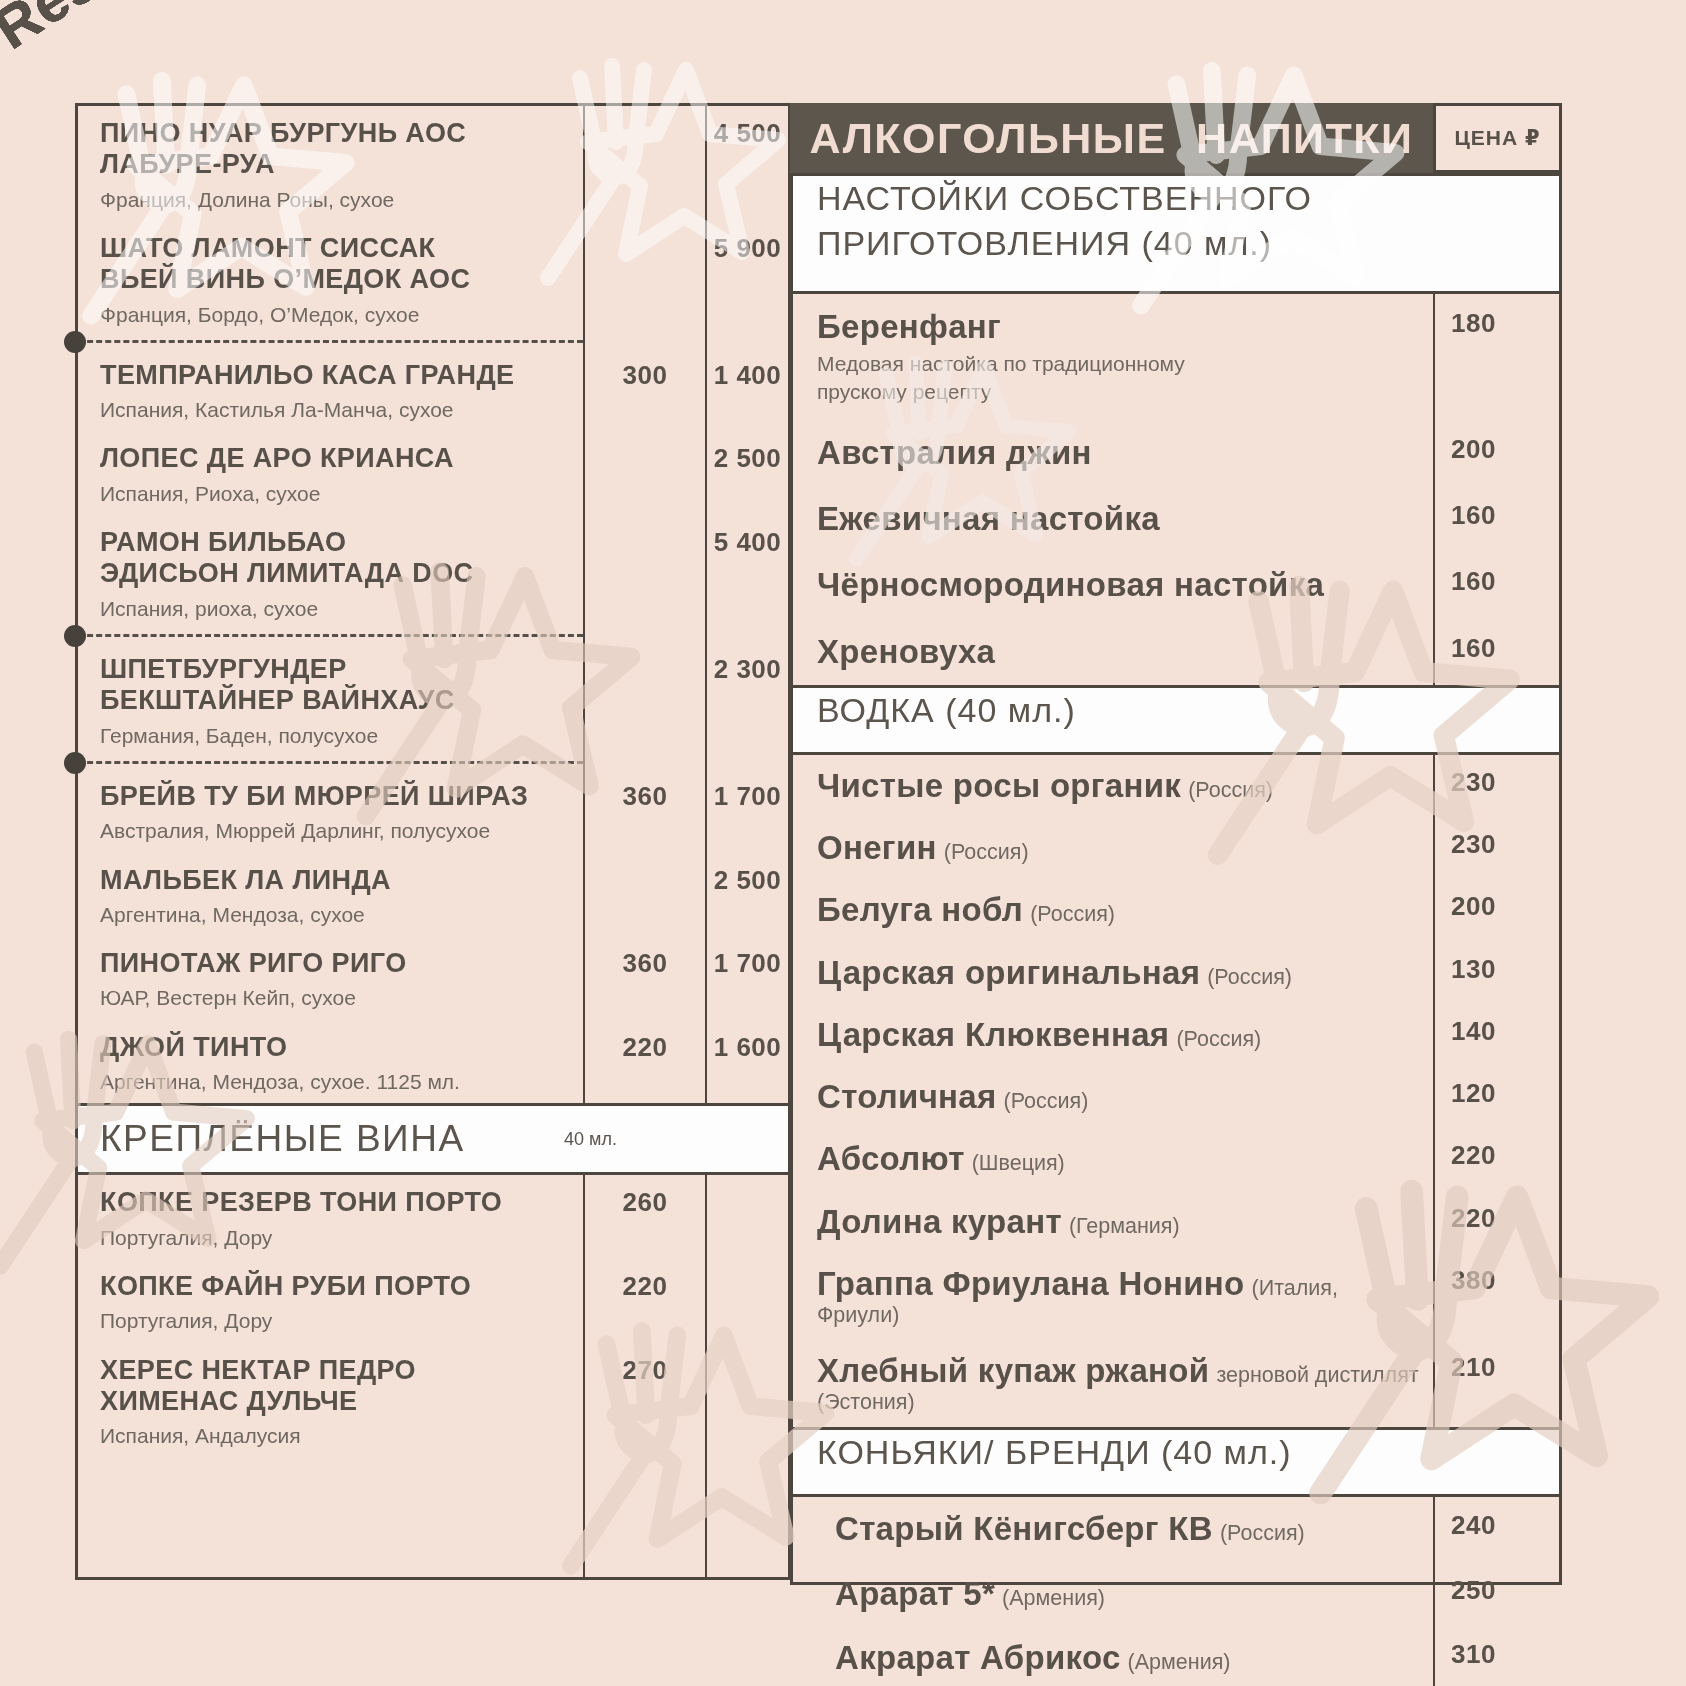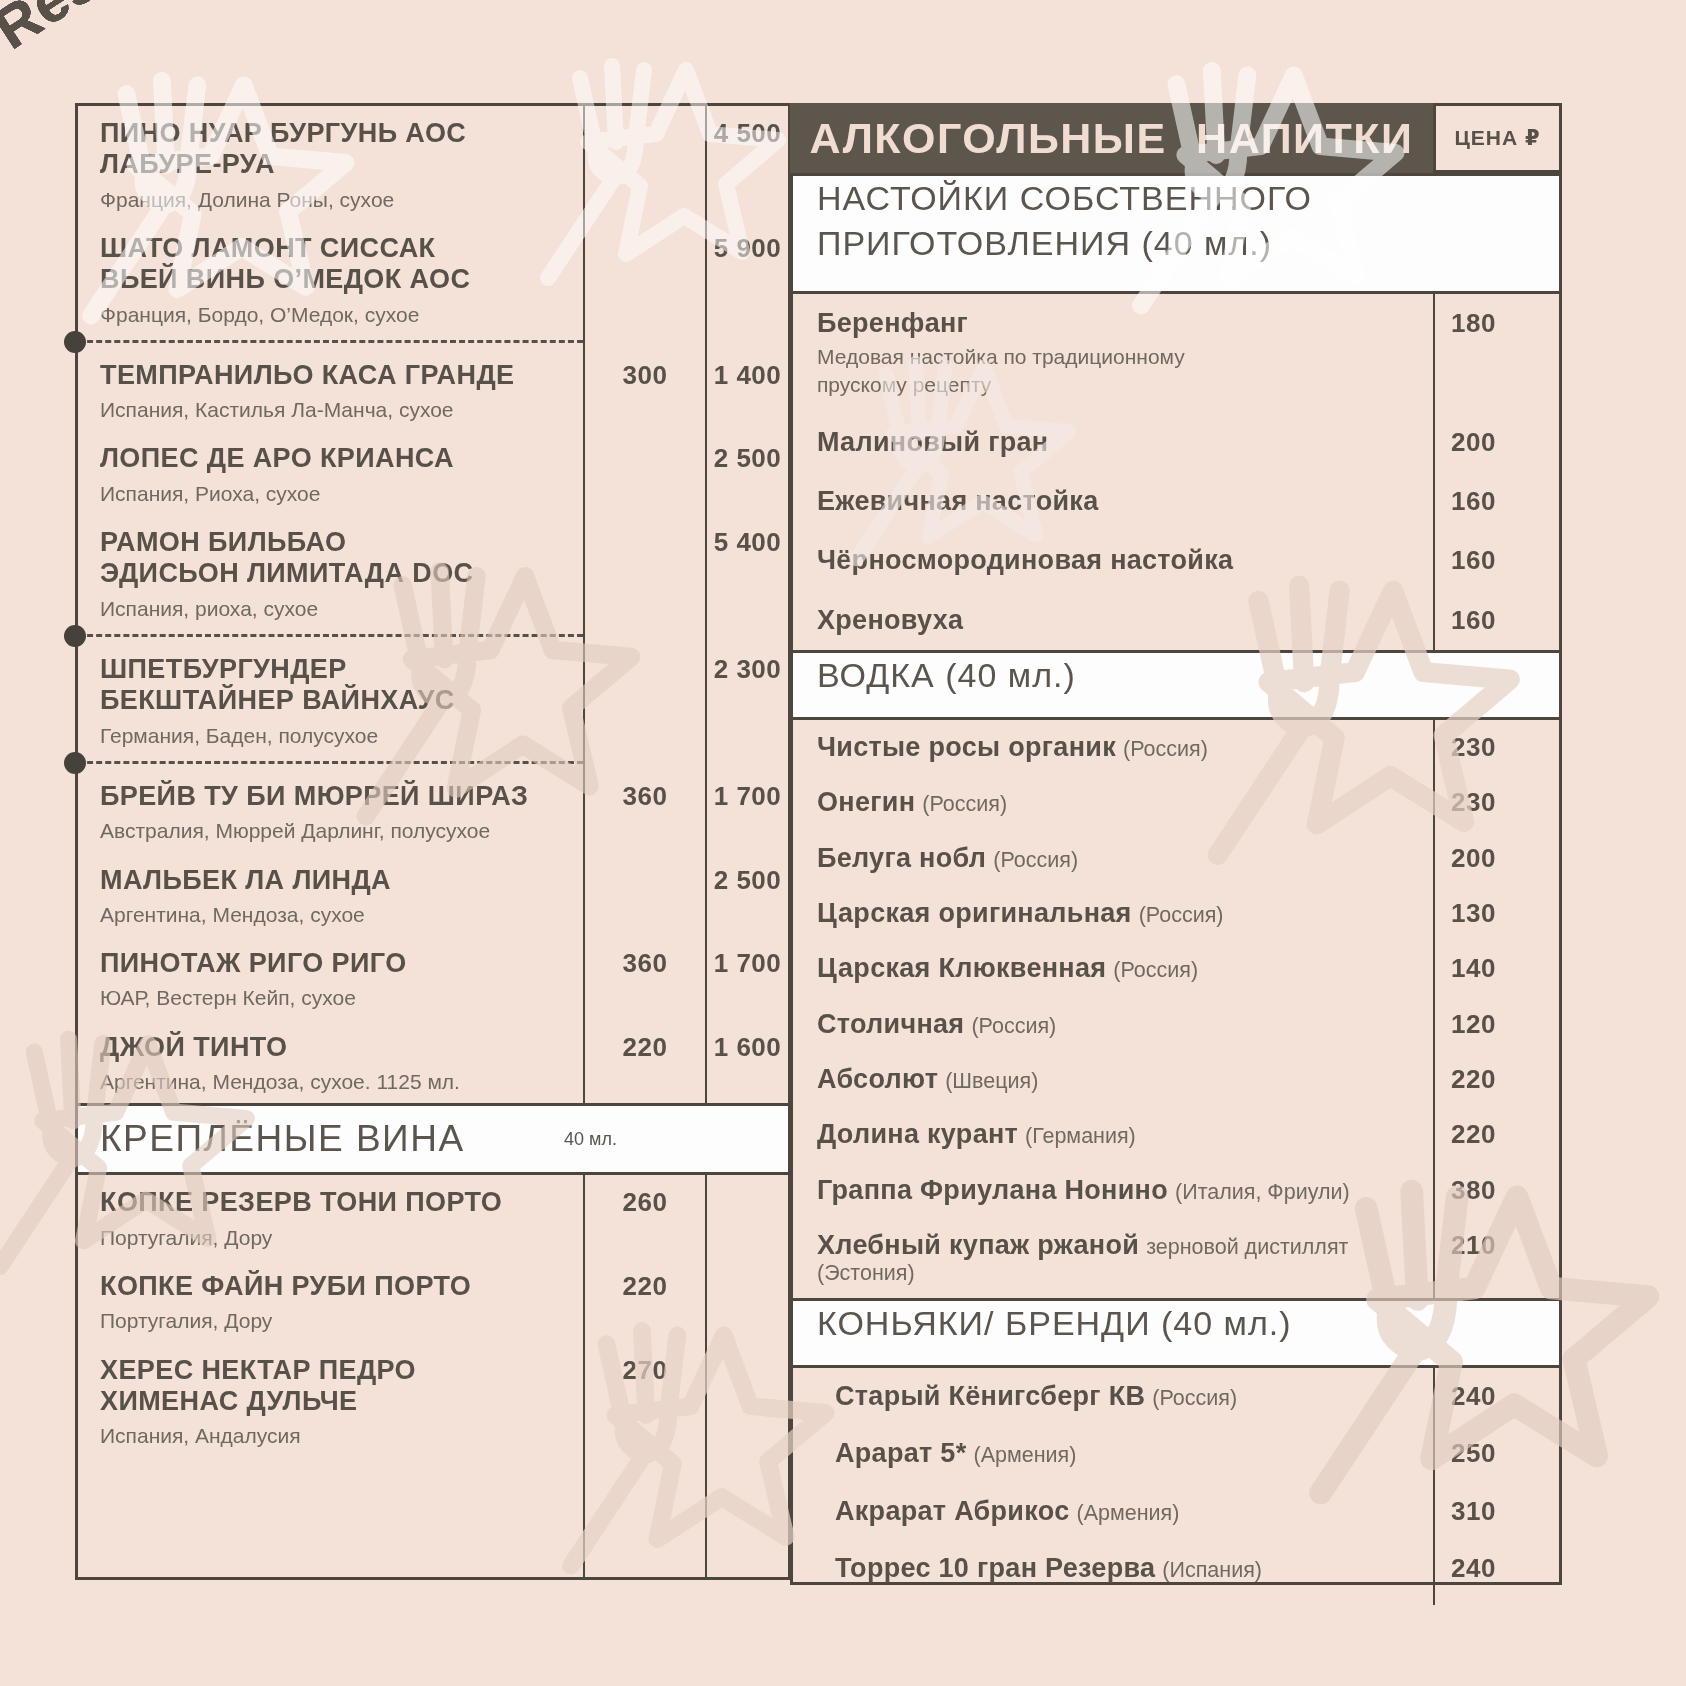--- a/index.html
+++ b/index.html
@@ -138,21 +138,21 @@
   .rrow{display:flex;align-items:stretch;}
   .rrow .rname{flex:1 1 auto;padding:14px 10px 14px 24px;}
   .rrow .rprice{
     width:126px;flex:0 0 auto;border-left:2px solid var(--border);
     padding:14px 0 14px 16px;font-weight:700;font-size:26px;letter-spacing:.5px;
   }
   .sec-vodka .rrow .rname{padding-top:12px;padding-bottom:12px;}
   .sec-vodka .rrow .rprice{padding-top:12px;padding-bottom:12px;}
   .sec-cognac .rrow .rname{padding-top:13px;padding-bottom:13px;padding-left:42px;}
   .sec-cognac .rrow .rprice{padding-top:13px;padding-bottom:13px;}
-  .rtitle{font-weight:700;font-size:27px;letter-spacing:.3px;line-height:1.16;color:var(--title);}
+  .rtitle{font-weight:700;font-size:33px;letter-spacing:.3px;line-height:1.16;color:var(--title);}
   .rnote{font-weight:400;font-size:21.5px;color:var(--desc);margin-left:7px;}
   .rdesc{font-size:21px;line-height:1.32;margin-top:4px;color:var(--desc);white-space:pre-line;}
   .rdesc:empty{display:none;}
   .rrow.fill{flex:1 1 auto;min-height:8px;}
   .rrow.fill .rname{padding:0 0 0 24px;}
   .rrow.fill .rprice{padding:0 0 0 16px;}
 </style>
 </head>
 <body>
 
@@ -409,21 +409,21 @@
             <div class="rname">
               <span class="rtitle">Беренфанг</span><span class="rnote"></span>
               <div class="rdesc">Медовая настойка по традиционному
 прускому рецепту</div>
             </div>
             <div class="rprice">180</div>
           </div>
 
           <div class="rrow">
             <div class="rname">
-              <span class="rtitle">Малиновый гран</span><span class="rnote"></span>
+              <span class="rtitle">Австралия джин</span><span class="rnote"></span>
               
             </div>
             <div class="rprice">200</div>
           </div>
 
           <div class="rrow">
             <div class="rname">
               <span class="rtitle">Ежевичная настойка</span><span class="rnote"></span>
               
             </div>

